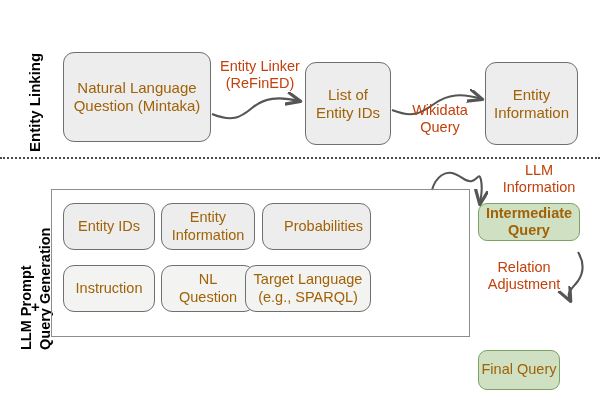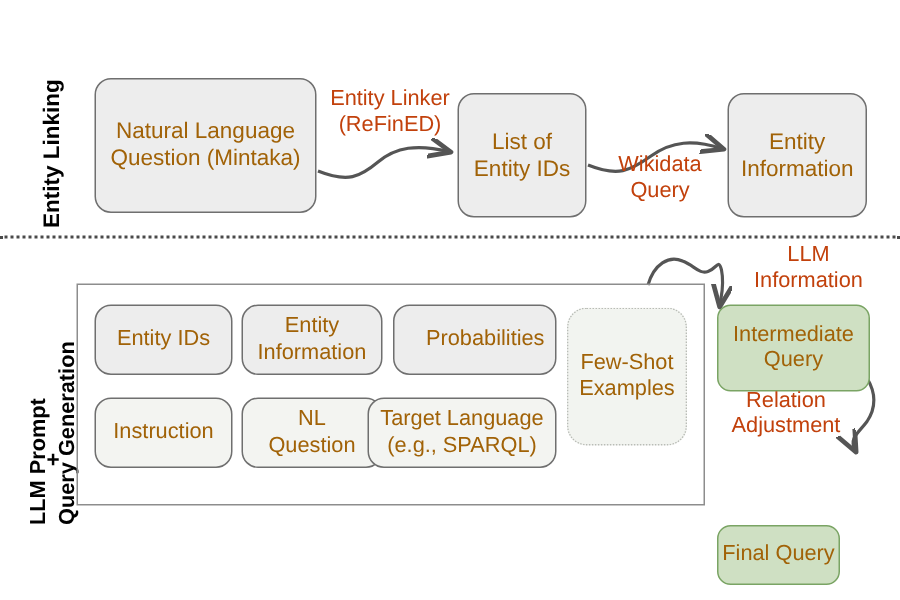--- a/index.html
+++ b/index.html
@@ -153,27 +153,25 @@
   <div class="node node-gray" style="left:262px; top:203px; width:109px; height:47px; font-size:14.5px;padding-left:14px;">Probabilities</div>
 
   <div class="node node-gray-light" style="left:161px; top:265px; width:94px; height:47px; font-size:14.5px;">NL
 Question</div>
 
   <div class="node node-gray-light" style="left:63px; top:265px; width:92px; height:47px; font-size:14.5px;">Instruction</div>
 
   <div class="node node-gray-light" style="left:245px; top:265px; width:126px; height:47px; font-size:14.5px;">Target Language
 (e.g., SPARQL)</div>
 
-  <div class="node node-dotted" style="left:378px; top:205px; width:80px; height:92px; font-size:14.5px;">Few-Shot
-Examples</div>
 
   <div class="edge-label" style="left:497px; top:162px; width:84px; font-size:14.5px;">LLM
 Information</div>
 
-  <div class="node node-green" style="left:478px; top:203px; width:102px; height:58px; font-size:14.5px;">Intermediate
+  <div class="node node-green" style="left:478px; top:203px; width:102px; height:38px; font-size:14.5px;font-weight:bold;">Intermediate
 Query</div>
 
   <div class="edge-label" style="left:474px; top:259px; width:100px; font-size:14.5px;">Relation
 Adjustment</div>
 
   <div class="node node-green" style="left:478px; top:304px; width:82px; height:40px; font-size:14.5px;margin-top:46px;">Final Query</div>
 
 </div>
 
 </body></html>

